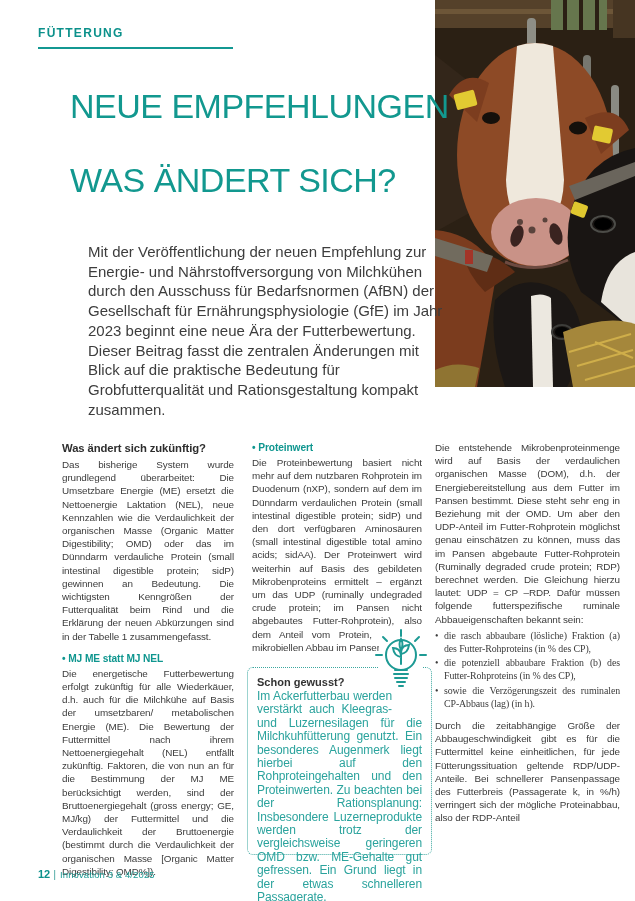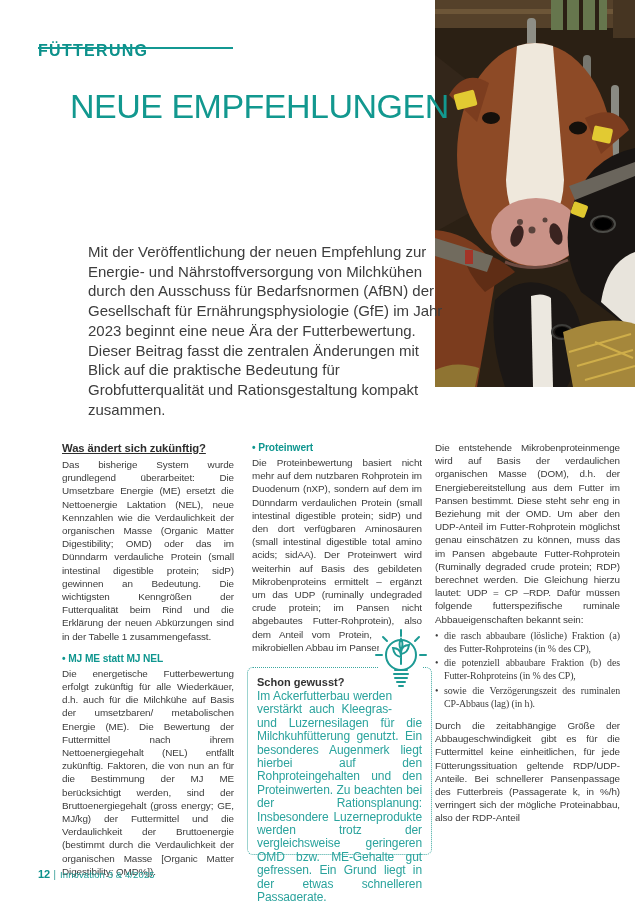--- a/index.html
+++ b/index.html
@@ -1,21 +1,21 @@
 <!DOCTYPE html>
 <html lang="de"><head>
 <meta charset="utf-8">
 <style>
   html,body{margin:0;padding:0;}
   body{width:635px;height:901px;background:#ffffff;position:relative;overflow:hidden;
        font-family:"Liberation Sans",sans-serif;-webkit-font-smoothing:antialiased;}
   .page{position:absolute;inset:0;}
 
   
-  .kicker{position:absolute;left:38px;top:42px;font-size:16px;font-weight:bold;
+  .kicker{position:absolute;left:38px;top:26px;font-size:12px;font-weight:bold;
           letter-spacing:1.3px;color:#0c918b;}
   .kicker-rule{position:absolute;left:38px;top:47px;width:195px;height:2px;background:#139892;}
 
   
   .photo{position:absolute;left:435px;top:0;width:200px;height:387px;overflow:hidden;}
   .photo svg{display:block;}
 
   
   .title{position:absolute;left:70px;top:88px;margin:0;width:390px;
          font-size:34px;line-height:37px;font-weight:400;letter-spacing:-0.5px;
@@ -24,21 +24,21 @@
   .intro{position:absolute;left:72px;top:226px;width:358px;margin:16px;
          font-size:15px;line-height:19.7px;color:#3d3d3d;}
 
   
   .col{position:absolute;top:441px;font-size:9.9px;line-height:13.2px;color:#3b3b3b;
        text-align:justify;letter-spacing:-0.1px;hyphens:auto;-webkit-hyphens:auto;}
   .col p{margin:0;}
   .col1{left:62px;width:172px;}
   .col2{left:252px;width:170px;}
   .col3{left:435px;width:185px;}
-  .col h2{margin:0 0 3px 0;font-size:11.3px;line-height:14px;color:#2e2e2e;text-align:left;text-decoration:underline;}
+  .col h2{margin:0 0 3px 0;font-size:11.3px;line-height:14px;color:#2e2e2e;text-align:left;}
   .teal-head{margin:9px 0 2px 0;font-size:10.2px;line-height:13px;font-weight:bold;
              color:#0f968f;text-align:left;}
   .col2 .teal-head{margin-top:0;}
   .col3 ul{list-style:none;margin:3px 0 0 0;padding:0;font-family:Liberation Serif, serif;}
   .col3 li{position:relative;padding-left:9px;margin:0 0 1px 0;}
   .col3 li::before{content:"\2022";position:absolute;left:0;top:0;}
   .col3 .after-bullets{margin-top:9px;}
 
   
   .infobox{position:absolute;left:247px;top:667px;width:185px;height:188px;
@@ -112,20 +112,21 @@
       <ellipse cx="127" cy="332" rx="10" ry="7" fill="none" stroke="#3d3d3a" stroke-width="2"></ellipse>
       <path d="M128,332 Q172,314 200,324 L200,387 L138,387 Z" fill="#a5873b"></path>
       <path d="M134,352 L196,334 M142,366 L198,350 M150,380 L200,366 M160,342 L198,358" stroke="#cfae4a" stroke-width="2" fill="none"></path>
       <path d="M0,370 Q20,360 44,368 L40,387 L0,387 Z" fill="#8f7432"></path>
     </svg>
   </div>
 
   <h1 class="title">
     <span>NEUE EMPFEHLUNGEN</span><br>
     <br>
+    <span>WAS ÄNDERT SICH?</span>
   </h1>
 
   <p class="intro">Mit der Veröffentlichung der neuen Empfehlung zur Energie- und Nährstoffversorgung von Milchkühen durch den Ausschuss für Bedarfsnormen (AfBN) der Gesellschaft für Ernährungsphysiologie (GfE) im Jahr 2023 beginnt eine neue Ära der Futterbewertung. Dieser Beitrag fasst die zentralen Änderungen mit Blick auf die praktische Bedeutung für Grobfutterqualität und Rationsgestaltung kompakt zusammen.</p>
 
   <div class="col col1">
     <h2>Was ändert sich zukünftig?</h2>
     <p>Das bisherige System wurde grundlegend überarbeitet: Die Umsetzbare Energie (ME) ersetzt die Nettoenergie Laktation (NEL), neue Kennzahlen wie die Verdaulichkeit der organischen Masse (Organic Matter Digestibility; OMD) oder das im Dünndarm verdauliche Protein (small intestinal digestible protein; sidP) gewinnen an Bedeutung. Die wichtigsten Kenngrößen der Futterqualität beim Rind und die Erklärung der neuen Abkürzungen sind in der Tabelle 1 zusammengefasst.</p>
     <div class="teal-head">• MJ ME statt MJ NEL</div>
     <p>Die energetische Futterbewertung erfolgt zukünftig für alle Wiederkäuer, d.h. auch für die Milchkühe auf Basis der umsetzbaren/ metabolischen Energie (ME). Die Bewertung der Futtermittel nach ihrem Nettoenergiegehalt (NEL) entfällt zukünftig. Faktoren, die von nun an für die Bestimmung der MJ ME berücksichtigt werden, sind der Bruttoenergiegehalt (gross energy; GE, MJ/kg) der Futtermittel und die Verdaulichkeit der Bruttoenergie (bestimmt durch die Verdaulichkeit der organischen Masse [Organic Matter Digestibility; OMD%]).</p>
   </div>

